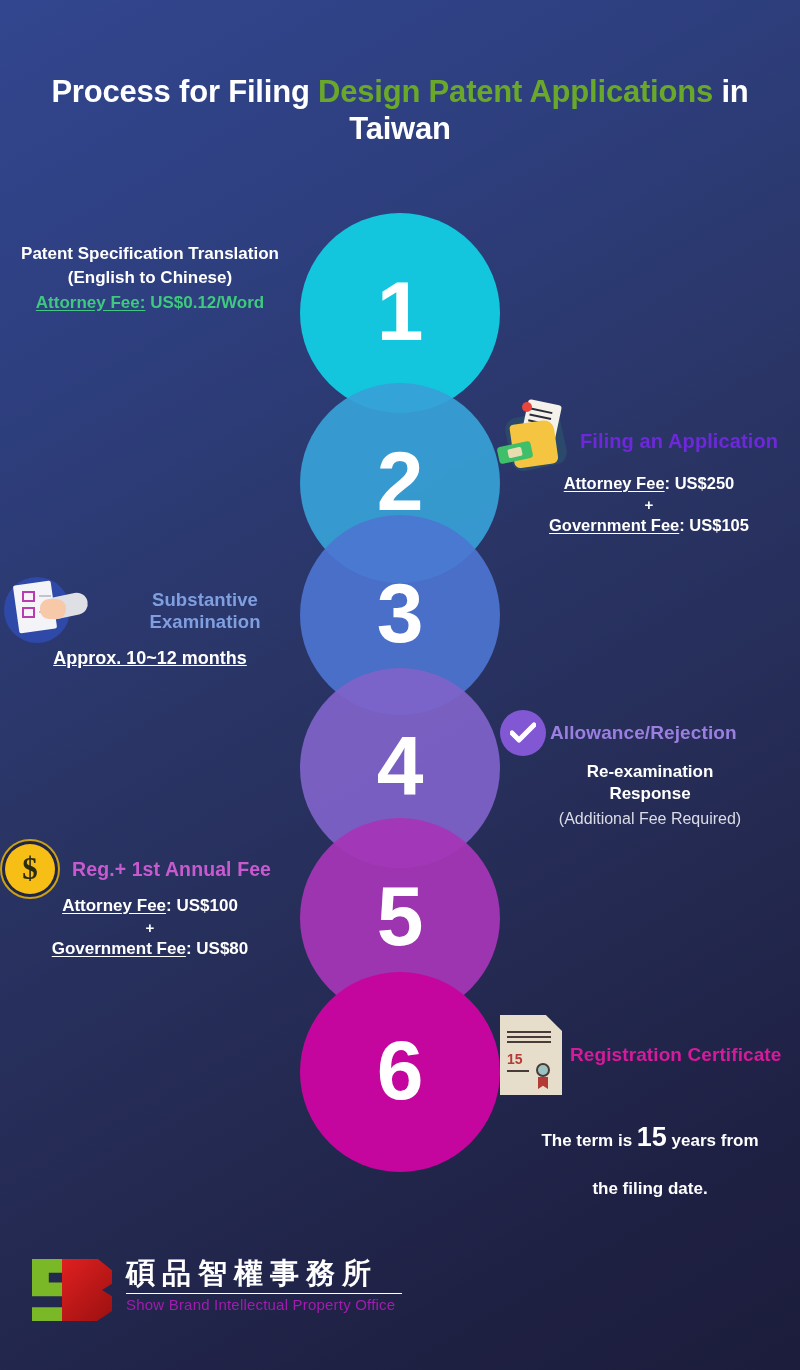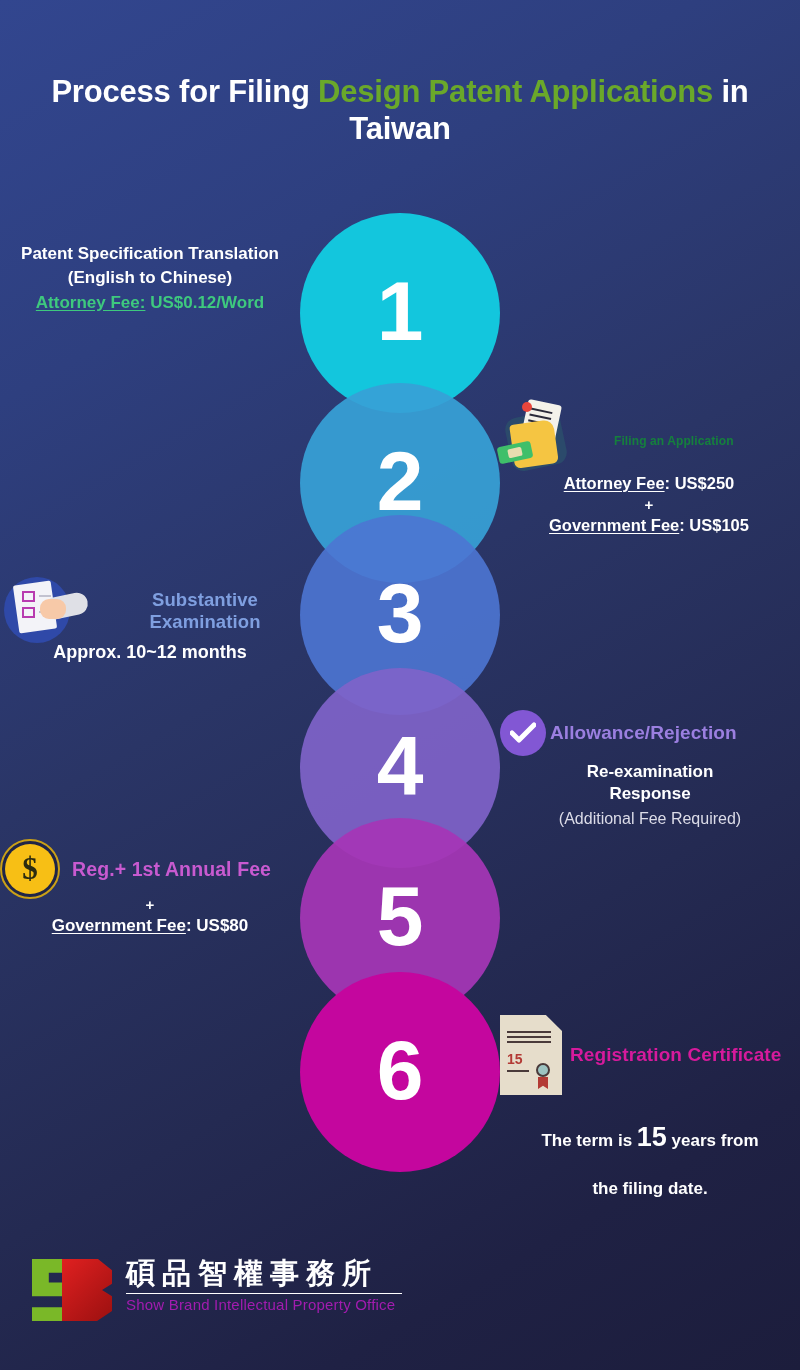--- a/index.html
+++ b/index.html
@@ -52,29 +52,29 @@
   .s1 { left:0px; top:240px; width:300px; text-align:center; }
   .s1 .row1 { display:flex; align-items:center; justify-content:center; gap:14px; height:60px;}
   .s1 .step-head { color:#22d3ee; font-size:22px; }
   .s1 .l { margin-top:4px; font-size:17px; }
   .s1 .fee { color:#3ec97e; font-size:17px; font-weight:bold; margin-top:5px;}
   .s1 .fee .u { color:#3ec97e; }
 
   
   .s2 { left:498px; top:410px; width:302px; text-align:center; }
   .s2 .row1 { display:flex; align-items:center; gap:6px; height:62px; }
-  .s2 .step-head { color:#15803d; font-size:12px;margin-left:34px; }
+  .s2 .step-head { color:#6d28d9; font-size:20px; }
   .s2 .l { margin-top:2px; font-size:16.5px; }
   .s2 .plus { margin:3px 0; font-size:15px; }
 
   
   .s3 { left:0px; top:580px; width:300px; text-align:center; }
   .s3 .row1 { display:flex; align-items:center; gap:18px; height:62px; }
   .s3 .step-head { color:#7f9fe0; font-size:18.5px; }
-  .s3 .l { font-size:18px; }
+  .s3 .l { margin-top:6px; font-size:18px;text-decoration:underline; }
 
   
   .s4 { left:500px; top:712px; width:300px; text-align:center; }
   .s4 .row1 { display:flex; align-items:center; gap:4px; height:42px; }
   .s4 .step-head { color:#9b7fe0; font-size:19px; }
   .s4 .l { margin-top:8px; font-size:17px; }
   .s4 .note { margin-top:6px; font-size:16px; font-weight:normal; color:#dcdce8; }
 
   
   .s5 { left:0px; top:845px; width:300px; text-align:center; }
@@ -329,20 +329,23 @@
 </div>
 
 <div class="step s5">
   <div class="row1">
     <span class="ico ico-coin">
       <span class="outer"></span>
       <span class="inner">$</span>
     </span>
     <span class="step-head">Reg.+ 1st Annual Fee</span>
   </div>
+  <div class="step-line l">
+    <span class="u">Attorney Fee</span><span>: US$100</span>
+  </div>
   <div class="step-line plus">+</div>
   <div class="step-line l">
     <span class="u">Government Fee</span><span>: US$80</span>
   </div>
 </div>
 
 <div class="step s6">
   <div class="row1">
     <span class="ico ico-cert">
       <span class="page"></span>

